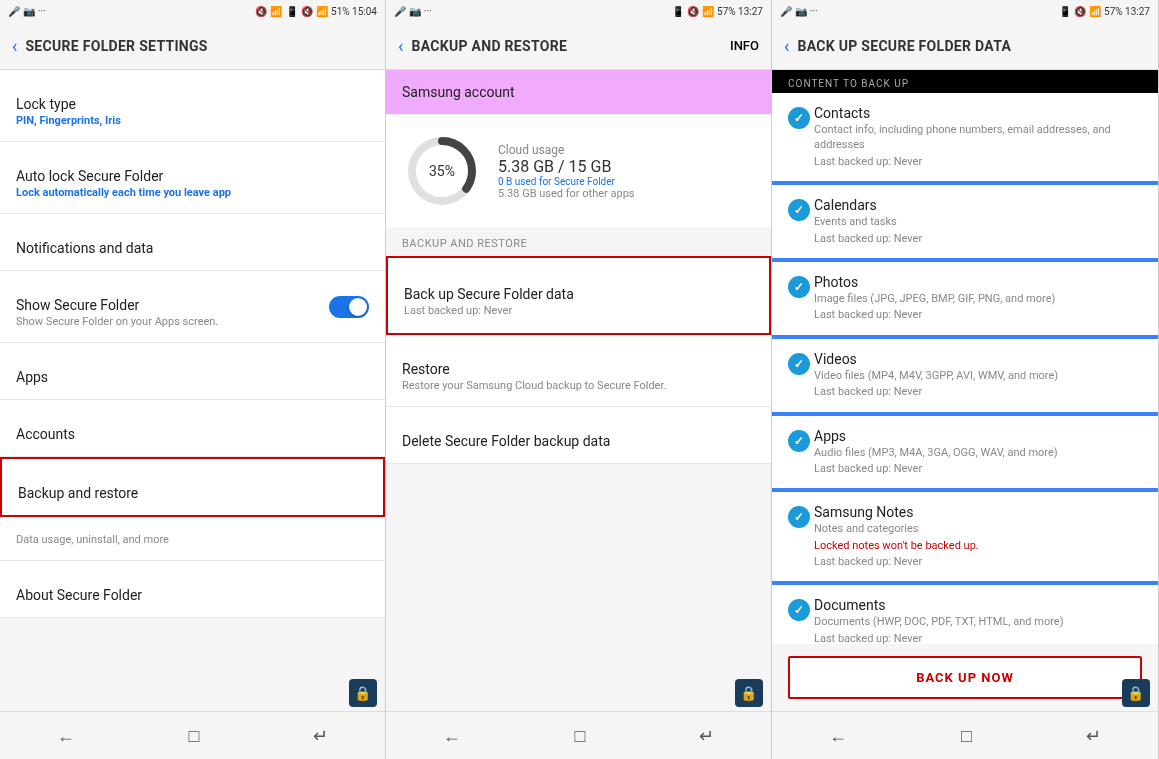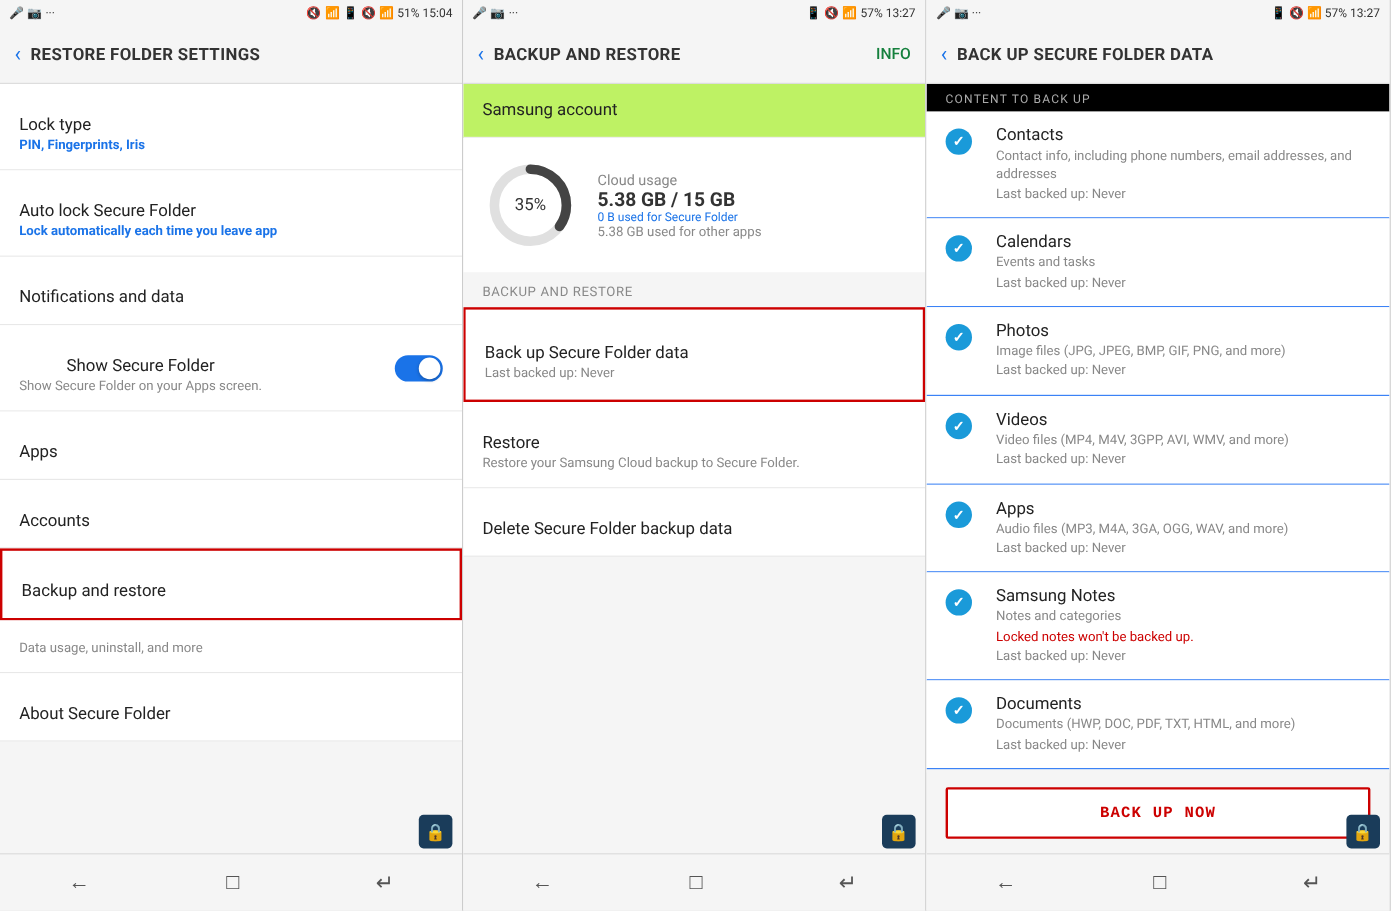--- a/index.html
+++ b/index.html
@@ -50,21 +50,21 @@
       margin-right: 8px;
     }
     .top-bar-title {
       font-size: 14px;
       font-weight: bold;
       color: #333;
       letter-spacing: 0.3px;
     }
     .top-bar-action {
       margin-left: auto;
-      color: #15803d;
+      color: #000000;
       font-size: 13px;
       font-weight: 500;
       cursor: pointer;
     }
     
     .content {
       flex: 1;
       overflow-y: auto;
       background: #f5f5f5;
     }
@@ -91,21 +91,20 @@
       margin-top: 2px;
     }
     .setting-subtitle.blue {
       color: #1a73e8;
       font-weight: bold;
     }
     .setting-row {
       display: flex;
       align-items: center;
       justify-content: space-between;
-      text-align: center;
     }
     
     .toggle {
       width: 40px;
       height: 22px;
       background: #1a73e8;
       border-radius: 11px;
       position: relative;
       cursor: pointer;
     }
@@ -152,21 +151,21 @@
       position: absolute;
       top: 50%;
       left: 50%;
       transform: translate(-50%, -50%);
       font-size: 14px;
       font-weight: normal;
       color: #333;
     }
     .cloud-info { }
     .cloud-title { font-size: 12px; color: #888; }
-    .cloud-size { font-size: 16px; font-weight: bold; color: #333; }
+    .cloud-size { font-size: 16px; font-weight: normal; color: #333; }
     .cloud-secure { font-size: 10px; color: #1a73e8; }
     .cloud-other { font-size: 11px; color: #888; }
     .section-label {
       padding: 10px 16px 6px;
       font-size: 11px;
       color: #888;
       background: #f5f5f5;
       letter-spacing: 0.5px;
     }
     
@@ -176,22 +175,22 @@
       color: #aaa;
       background: #000000;
       letter-spacing: 1px;
       text-transform: uppercase;
     }
     .backup-item {
       background: #fff;
       display: flex;
       align-items: flex-start;
       padding: 12px 16px;
-      border-bottom: 1px solid #3b82f6;
-      gap: 20px;
+      border-bottom: 4px solid #3b82f6;
+      gap: 4px;
     }
     .check-circle {
       width: 22px;
       height: 22px;
       border-radius: 50%;
       background: #1a9ad9;
       display: flex;
       align-items: center;
       justify-content: center;
       flex-shrink: 0;
@@ -223,21 +222,20 @@
       border: 2px solid #cc0000;
       background: #fff;
       color: #cc0000;
       font-size: 13px;
       font-weight: bold;
       letter-spacing: 1px;
       text-align: center;
       padding: 12px;
       cursor: pointer;
       border-radius: 2px;
-      font-family: Liberation Mono, monospace;
     }
     
     .secure-icon {
       position: absolute;
       bottom: 52px;
       right: 8px;
       width: 28px;
       height: 28px;
       background: #1a3c5a;
       border-radius: 4px;
@@ -249,21 +247,21 @@
     }
     .panel-wrap {
       position: relative;
     }
     svg.donut {
       width: 80px;
       height: 80px;
       transform: rotate(-90deg);
     }
     .samsung-account {
-      background: #bef264;
+      background: #f0abfc;
       padding: 14px 16px;
       font-size: 14px;
       color: #222;
       border-bottom: 1px solid #eee;
     }
   </style>
 </head>
 <body>
 
 <div class="panel-wrap panel">
@@ -272,21 +270,21 @@
     <span class="status-left">🎤 📷 ···</span>
     <span class="status-right">
       <span>🔇</span>
       <span>📶</span>
       <span>📱 🔇 📶 51% 15:04</span>
     </span>
   </div>
 
   <div class="top-bar">
     <span class="top-bar-back">‹</span>
-    <span class="top-bar-title">RESTORE FOLDER SETTINGS</span>
+    <span class="top-bar-title">SECURE FOLDER SETTINGS</span>
   </div>
 
   <div class="content">
 
     <div class="setting-item">
       <div class="setting-title">Lock type</div>
       <div class="setting-subtitle blue">PIN, Fingerprints, Iris</div>
     </div>
 
     <div class="setting-item">

